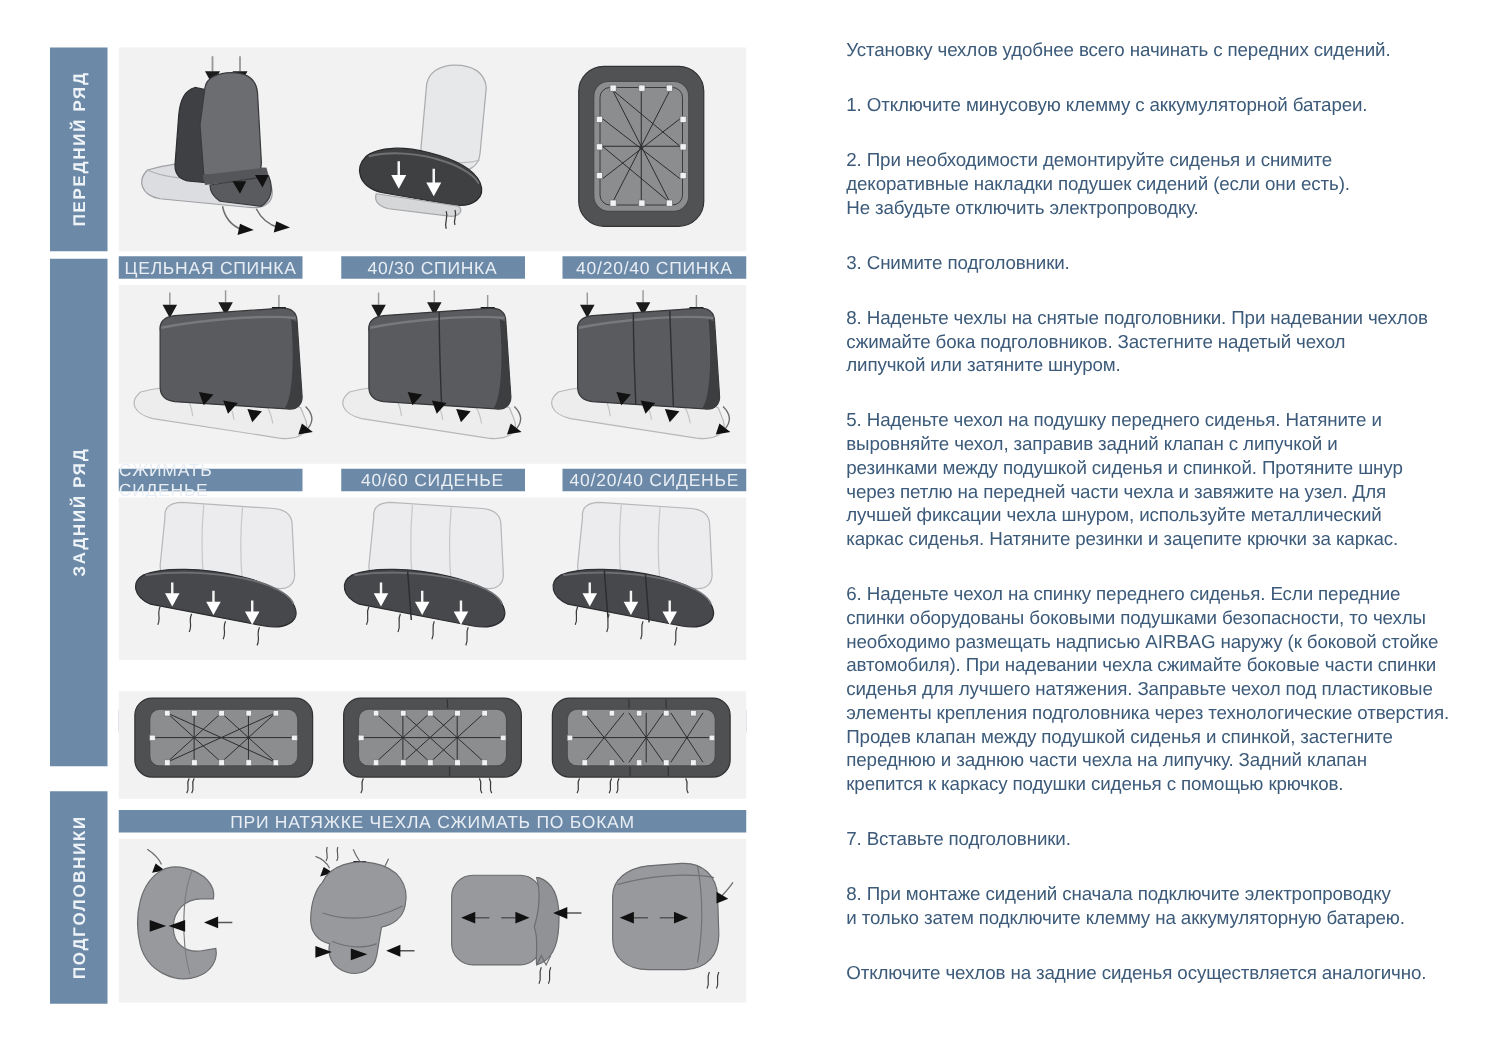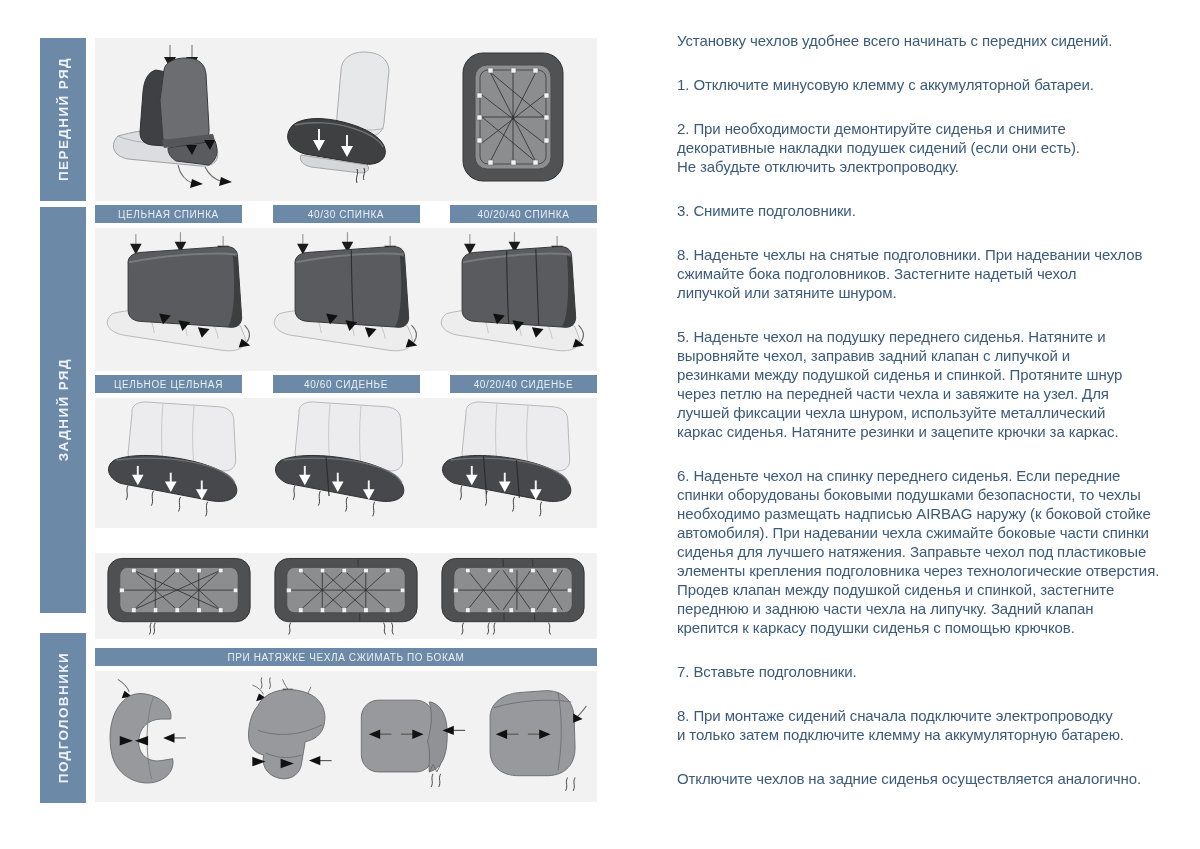--- a/index.html
+++ b/index.html
@@ -34,21 +34,21 @@
   #panel-lacing{top:553px;height:86px;}
   #panel-headrests{top:671px;height:131px;}
   .cell{display:flex;align-items:center;justify-content:center;}
 
   
   .banner-row{position:absolute;left:95px;width:502px;height:18px;
     display:flex;justify-content:space-between;}
   #banner-row-backs{top:205px;}
   #banner-row-cushions{top:375px;}
   .banner{background:var(--accent);color:var(--banner-text);
-    font-size:10px;letter-spacing:.6px;display:flex;align-items:center;justify-content:center;
+    font-size:14px;letter-spacing:.6px;display:flex;align-items:center;justify-content:center;
     height:18px;}
   .banner.third{width:147px;}
   .banner.full{position:absolute;left:95px;width:502px;}
   #banner-lacing{top:532px;margin-top:36px;}
   #banner-headrest{top:648px;}
 
   
   .instructions{position:absolute;left:645px;top:31px;width:535px;color:var(--text);}
   .para{font-size:15px;line-height:19px;white-space:pre-line;margin-bottom:25px;
     letter-spacing:-0.1px;margin-left:32px;}
@@ -210,21 +210,21 @@
         <path d="M62,84 l12,2 l-8,9 z" fill="#111"></path>
         <path d="M82,91 l12,2 l-8,9 z" fill="#111"></path>
         <path d="M102,98 l12,2 l-8,9 z" fill="#111"></path>
         <path d="M150,96 C156,102 157,108 152,114" stroke="#6e6e6e" fill="none" stroke-width="1.1"></path>
         <path d="M147,110 l9,7 l-12,2 z" fill="#111"></path>
       </svg>
     </div>
   </div>
 
   <div class="banner-row" id="banner-row-cushions">
-    <div class="banner third">ЦЕЛЬНОЕ ЦЕЛЬНАЯ</div>
+    <div class="banner third">СЖИМАТЬ СИДЕНЬЕ</div>
     <div class="banner third">40/60 СИДЕНЬЕ</div>
     <div class="banner third">40/20/40 СИДЕНЬЕ</div>
   </div>
 
   <div class="panel" id="panel-rear-cushions">
     <div class="cell">
       <svg width="160" height="126" viewBox="0 0 165 130">
         <path d="M34,14 C33,6 39,2 48,2 L124,7 C134,8 139,13 139,21 L141,62 C141,70 135,74 127,73 L40,66 C33,65 30,61 30,54 Z" fill="#ececee" stroke="#b5b7b9"></path>
         <path d="M66,4 C64,26 64,46 66,68 M98,6 C96,28 96,48 98,70" fill="none" stroke="#c6c8ca"></path>
         <path d="M16,62 C6,68 8,80 22,86 L116,104 C134,107 146,100 141,88 C136,77 118,68 96,63 C66,56 32,55 16,62 Z" fill="#47484b" stroke="#2c2d2f"></path>

